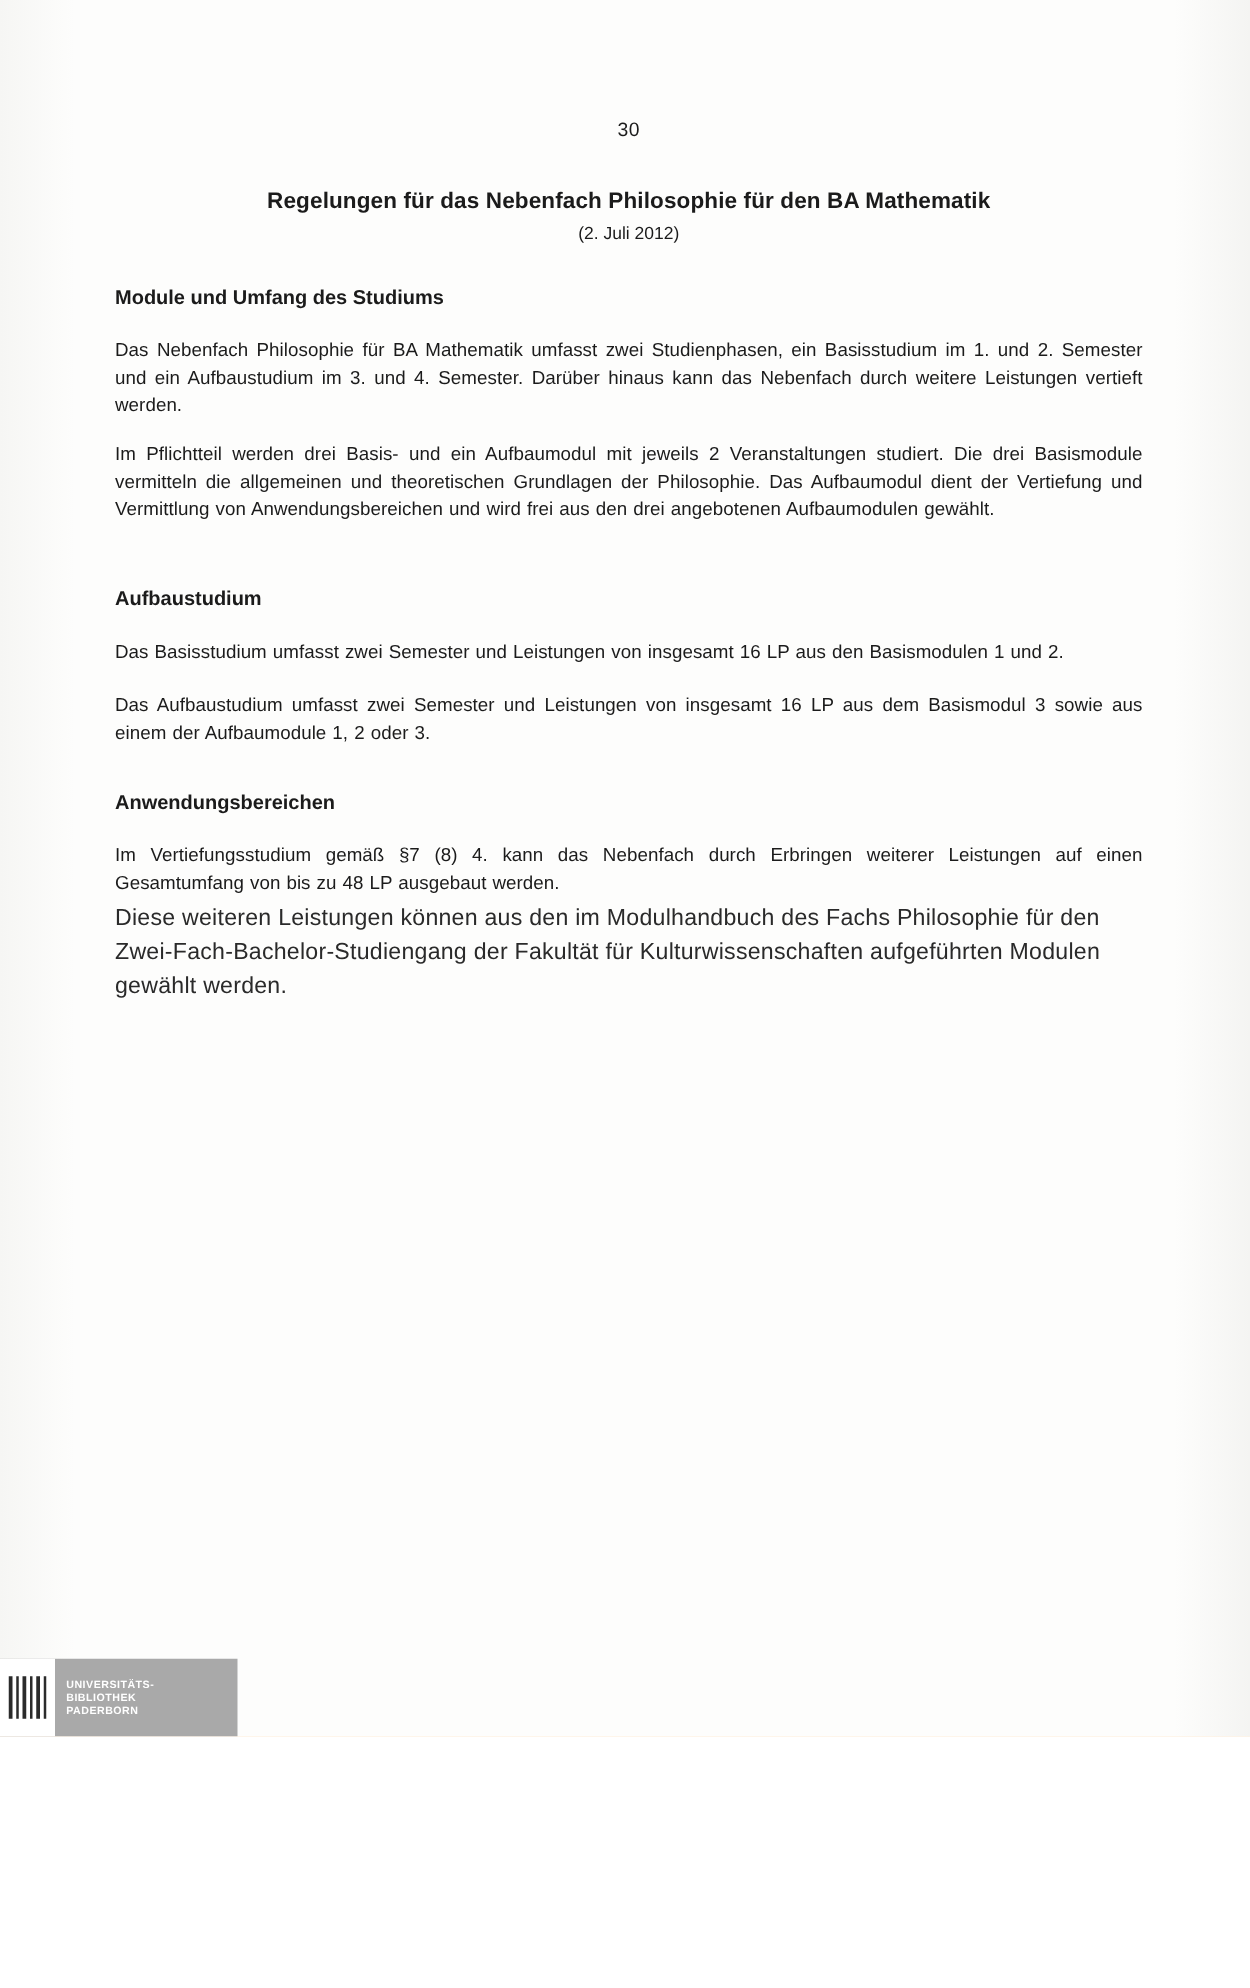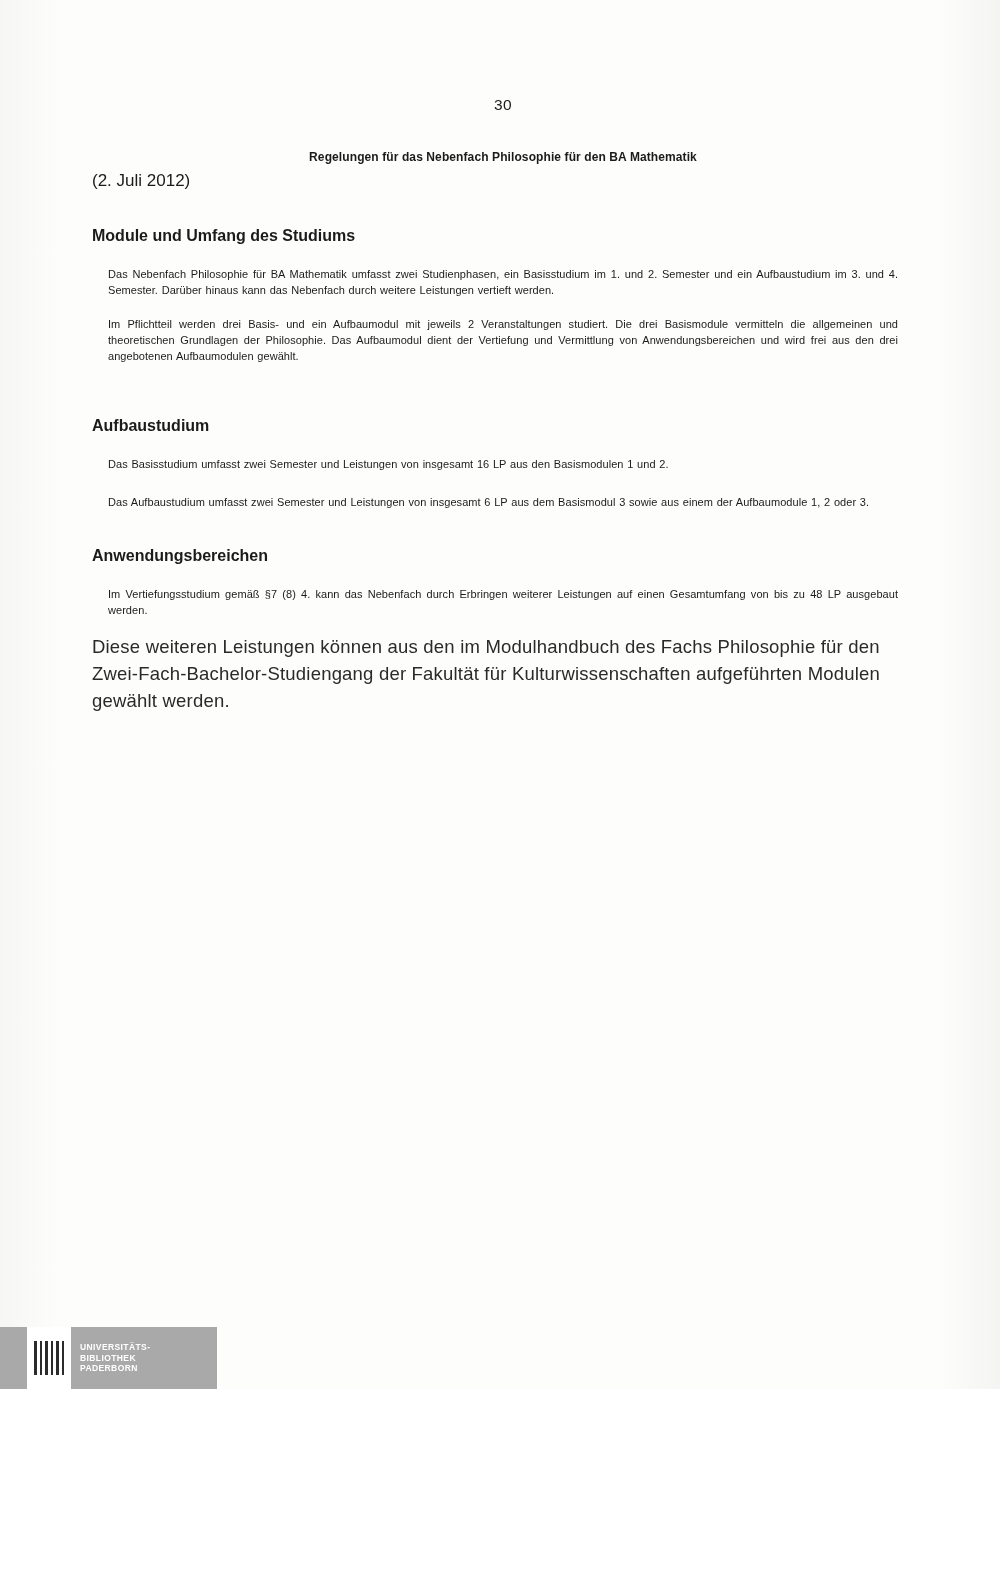--- a/index.html
+++ b/index.html
@@ -38,44 +38,44 @@
     width: 822px;
   }
   .page-number {
     text-align: center;
     font-size: 15.5px;
     margin-top: 96px;
     letter-spacing: 0.3px;
   }
   .doc-title {
     text-align: center;
-    font-size: 12px;
+    font-size: 18px;
     font-weight: bold;
     margin-top: 36px;
     letter-spacing: 0.1px;
   }
   .doc-subtitle {
-    text-align: left;
-    font-size: 17px;
+    text-align: center;
+    font-size: 14px;
     margin-top: 7px;
   }
   .section-heading {
     text-align: left;
     font-size: 16px;
     font-weight: bold;
     margin-top: 36px;
   }
   .section-heading.tight {
     margin-top: 52px;
   }
   p.body {
-    font-size: 11px;
+    font-size: 15px;
     line-height: 1.45;
     text-align: justify;
-    margin: 16px;
+    margin: 0;
     margin-top: 22px;
     letter-spacing: 0.05px;
     word-spacing: 0.6px;
   }
   p.body.compact { margin-top: 18px; }
   p.serif {
     font-family: Liberation Sans, sans-serif;
     font-size: 18.5px;
     line-height: 1.45;
     text-align: left;
@@ -88,21 +88,20 @@
   
   .library-stamp {
     position: absolute;
     left: 0;
     bottom: 0;
     width: 190px;
     height: 62px;
     background: #a9a9a9;
     display: flex;
     align-items: center;
-    padding-left: 27px;
   }
   .barcode {
     width: 44px;
     height: 62px;
     background: #ffffff;
     display: flex;
     align-items: center;
     justify-content: center;
     gap: 3px;
     padding: 0 5px;
@@ -138,21 +137,21 @@
     <div class="doc-title">Regelungen für das Nebenfach Philosophie für den BA Mathematik</div>
     <div class="doc-subtitle">(2. Juli 2012)</div>
 
     <div class="section-heading">Module und Umfang des Studiums</div>
     <p class="body">Das Nebenfach Philosophie für BA Mathematik umfasst zwei Studienphasen, ein Basisstudium im 1. und 2. Semester und ein Aufbaustudium im 3. und 4. Semester. Darüber hinaus kann das Nebenfach durch weitere Leistungen vertieft werden.</p>
     <p class="body compact">Im Pflichtteil werden drei Basis- und ein Aufbaumodul mit jeweils 2 Veranstaltungen studiert. Die drei Basismodule vermitteln die allgemeinen und theoretischen Grundlagen der Philosophie. Das Aufbaumodul dient der Vertiefung und Vermittlung von Anwendungsbereichen und wird frei aus den drei angebotenen Aufbaumodulen gewählt.</p>
 
     <div class="section-heading tight">Aufbaustudium</div>
     <p class="body">Das Basisstudium umfasst zwei Semester und Leistungen von insgesamt 16 LP aus den Basismodulen 1 und 2.</p>
 
-    <p class="body">Das Aufbaustudium umfasst zwei Semester und Leistungen von insgesamt 6 LP aus dem Basismodul 3 sowie aus einem der Aufbaumodule 1, 2 oder 3.</p>
+    <p class="body">Das Aufbaustudium umfasst zwei Semester und Leistungen von insgesamt 16 LP aus dem Basismodul 3 sowie aus einem der Aufbaumodule 1, 2 oder 3.</p>
 
     <div class="section-heading">Anwendungsbereichen</div>
     <p class="body">Im Vertiefungsstudium gemäß §7 (8) 4. kann das Nebenfach durch Erbringen weiterer Leistungen auf einen Gesamtumfang von bis zu 48 LP ausgebaut werden.</p>
     <p class="serif">Diese weiteren Leistungen können aus den im Modulhandbuch des Fachs Philosophie für den Zwei-Fach-Bachelor-Studiengang der Fakultät für Kulturwissenschaften aufgeführten Modulen gewählt werden.</p>
 
   </div>
 
   <div class="library-stamp">
     <div class="barcode">
       <span></span>

